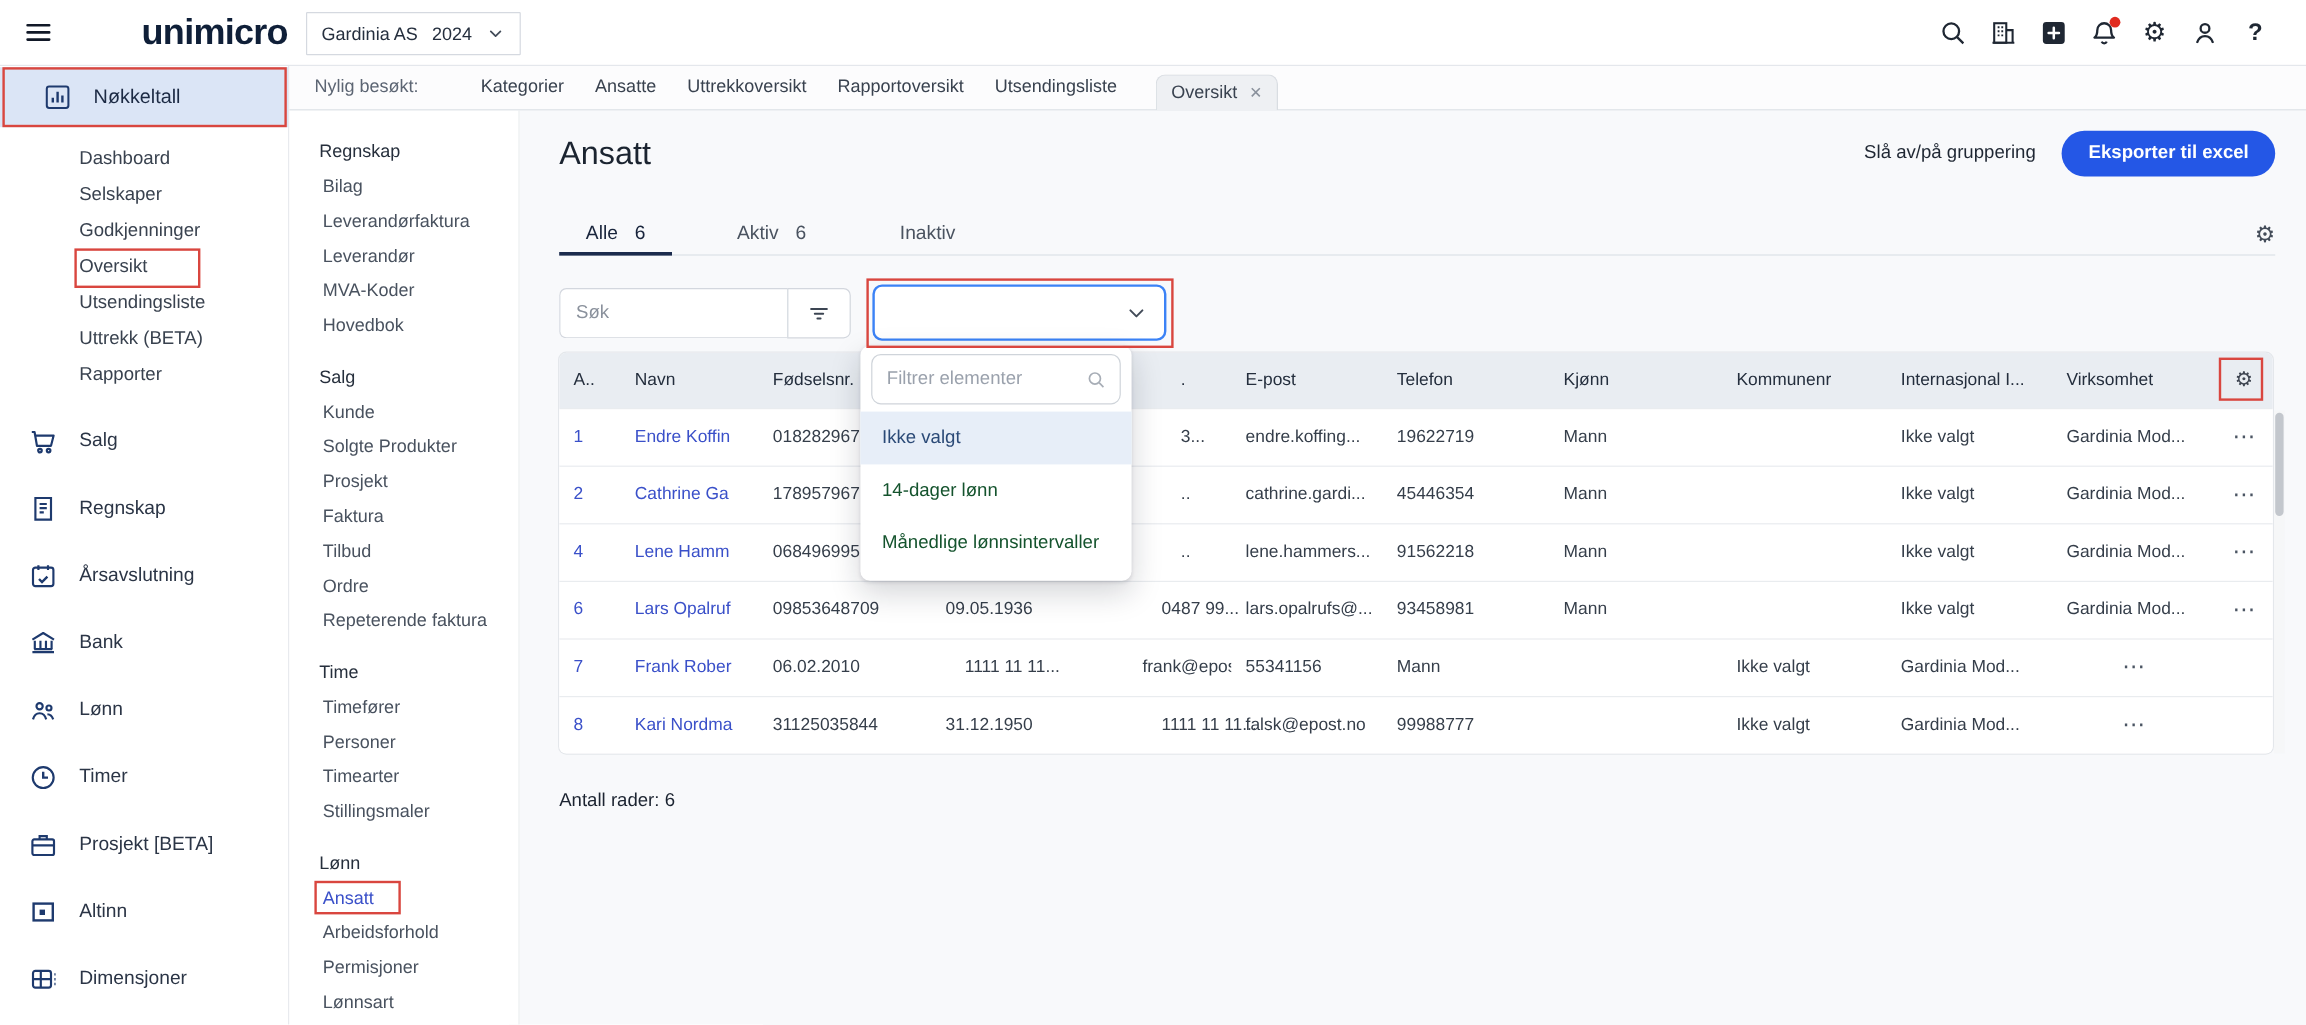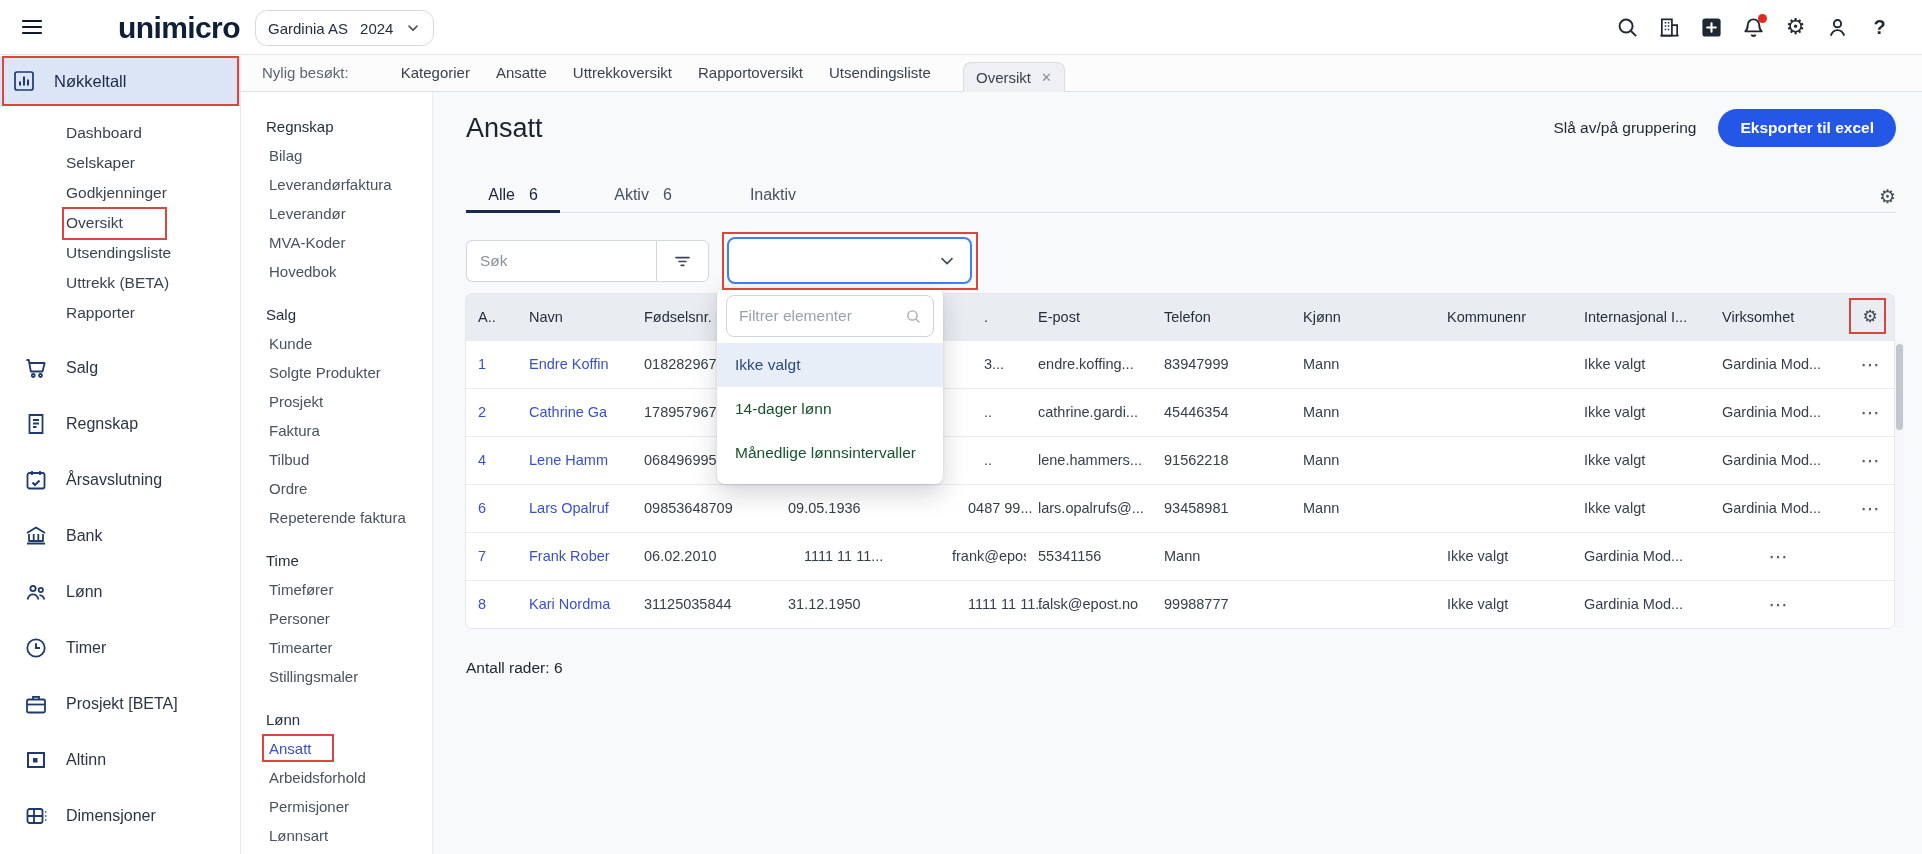--- a/index.html
+++ b/index.html
@@ -7,35 +7,35 @@
        font-family:"Liberation Sans",sans-serif;color:#1f2733;}
   svg{display:block;}
 
   
   .topbar{position:absolute;left:0;top:0;width:1922px;height:54px;background:#fff;
           border-bottom:1px solid #e4e7ec;z-index:40;}
   .burger{position:absolute;left:20px;top:15px;width:24px;height:24px;cursor:pointer;}
   .logo{position:absolute;left:118px;top:11px;font-size:30px;font-weight:700;
         letter-spacing:-0.6px;color:#0f1f38;}
   .company{position:absolute;left:255px;top:10px;height:34px;border:1px solid #d5d9e0;
-           border-radius:12px;display:flex;align-items:center;padding:0 12px;gap:12px;
+           border-radius:1px;display:flex;align-items:center;padding:0 12px;gap:12px;
            font-size:15px;color:#252f3e;background:#fff;cursor:pointer;}
   .top-icons{position:absolute;right:30px;top:0;height:54px;display:flex;align-items:center;gap:17px;}
   .ticon{width:25px;height:25px;position:relative;display:flex;align-items:center;
          justify-content:center;cursor:pointer;}
   .bell-dot{position:absolute;right:-1px;top:-1px;width:9px;height:9px;border-radius:50%;
             background:#e02b20;}
   .gear-glyph{font-size:22px;line-height:1;color:#1f2733;}
   .help-glyph{font-size:20px;font-weight:600;color:#1f2733;}
 
   
   .sidebar{position:absolute;left:0;top:54px;width:241px;height:800px;background:#fff;
            border-right:1px solid #e8eaee;z-index:30;box-sizing:border-box;}
   .nav-active{margin-top:2px;height:50px;background:#dbe5f6;display:flex;align-items:center;
-              gap:18px;padding-left:12px;cursor:pointer;}
+              gap:18px;padding-left:36px;cursor:pointer;}
   .nav-active-label{font-size:16.5px;color:#1c2a44;}
   .sub-list{padding:12px 0 0 66px;}
   .sub-list .subnav{line-height:30px;font-size:15.5px;color:#39424f;cursor:pointer;}
   .main-list{margin-top:12px;}
   .main-item{height:56px;display:flex;align-items:center;gap:18px;padding-left:24px;
              font-size:16px;color:#2b3546;cursor:pointer;}
   .icon24{width:24px;height:24px;flex:none;}
 
   
   .recentbar{position:absolute;left:241px;top:54px;width:1681px;height:38px;background:#fcfcfd;
@@ -415,21 +415,21 @@
         <div class="cell gearcell">⚙</div>
       </div>
 
       <div class="trow tbody-row">
         <div class="cell link">1</div>
         <div class="cell link">Endre Koffin</div>
         <div class="cell">018282967</div>
         <div class="cell"></div>
         <div class="cell c5 frag">3...</div>
         <div class="cell">endre.koffing...</div>
-        <div class="cell">83947999</div>
+        <div class="cell">19622719</div>
         <div class="cell">Mann</div>
         <div class="cell"></div>
         <div class="cell">Ikke valgt</div>
         <div class="cell">Gardinia Mod...</div>
         <div class="cell actions">⋯</div>
       </div>
 
       <div class="trow tbody-row">
         <div class="cell link">2</div>
         <div class="cell link">Cathrine Ga</div>

